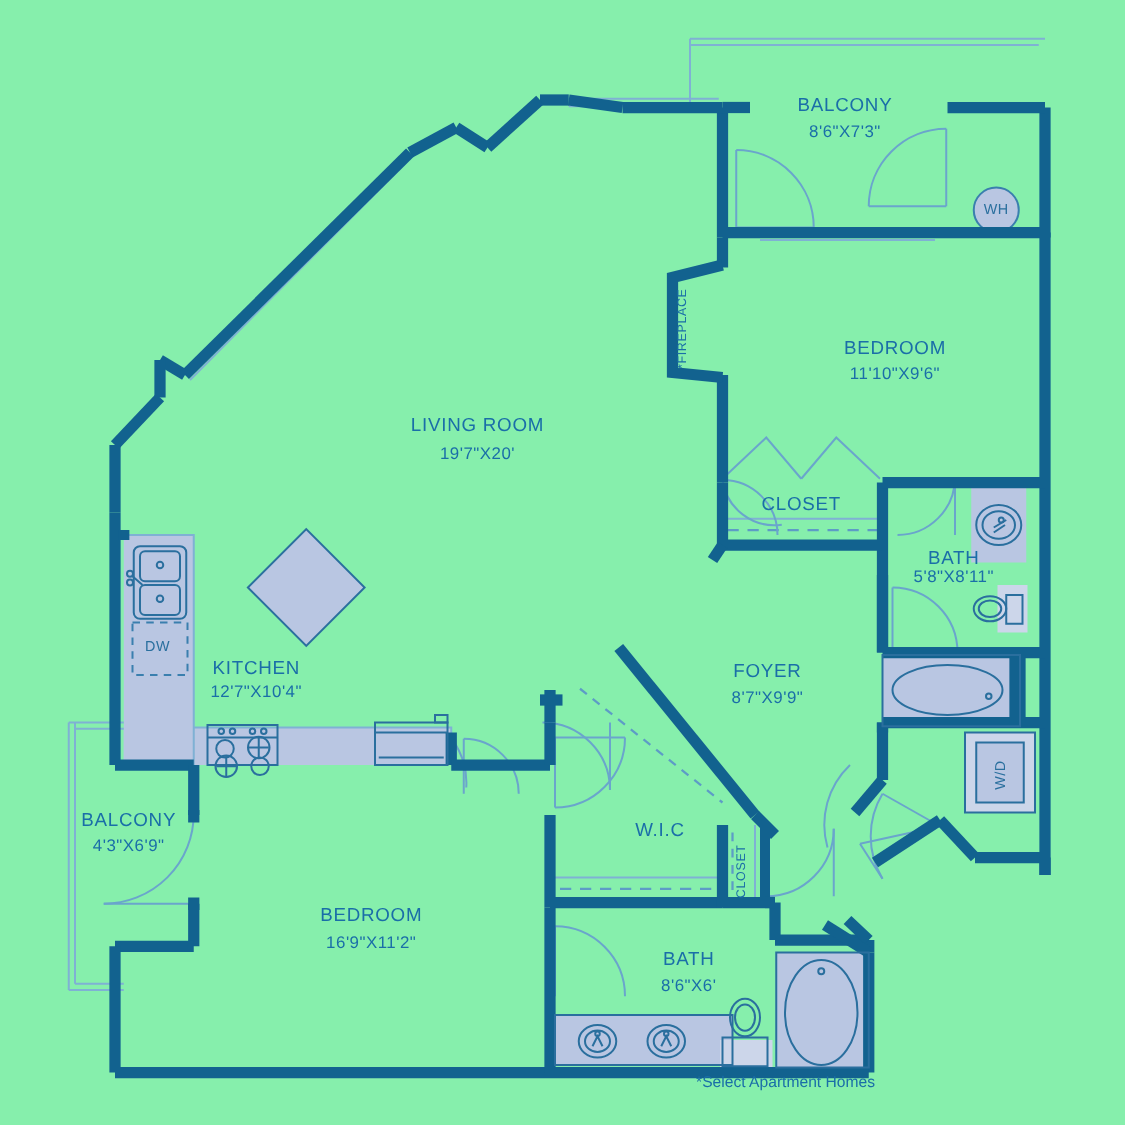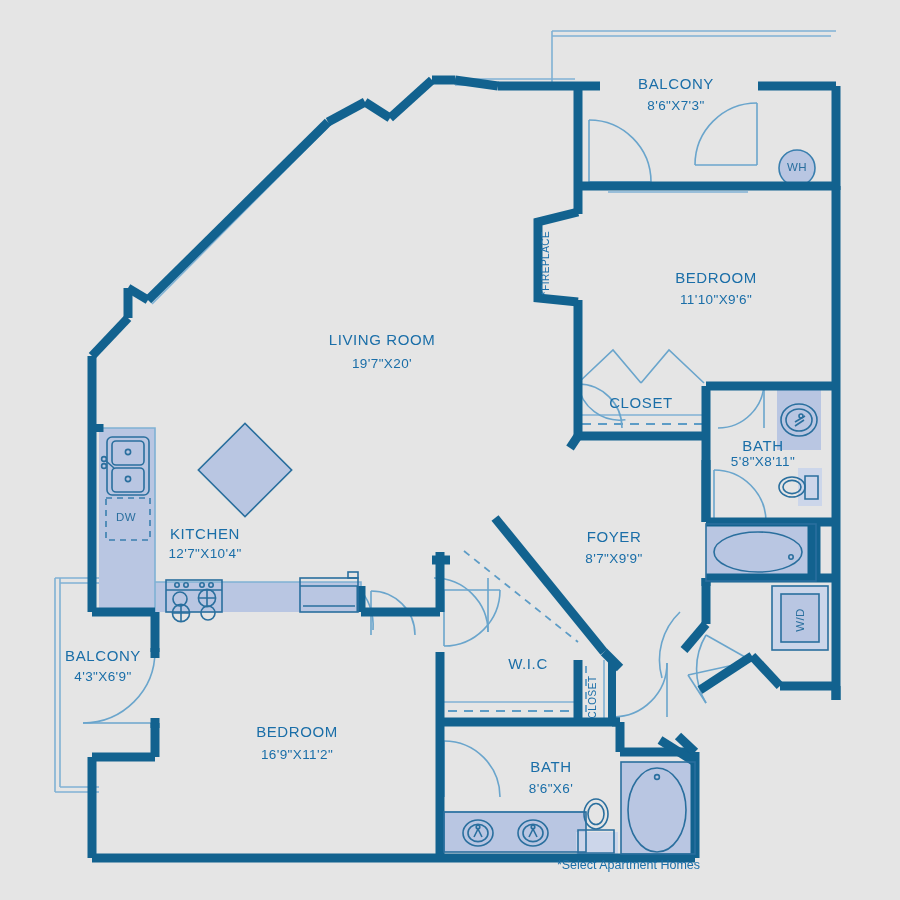--- a/index.html
+++ b/index.html
@@ -1,21 +1,21 @@
 <!DOCTYPE html>
 <html><head>
 <meta charset="utf-8">
 <title>Floor Plan</title>
 <style>
   html,body{margin:0;padding:0;background:#ffffff;}
   body{
     width:900px;height:900px;overflow:hidden;
     font-family:"Liberation Sans","DejaVu Sans",sans-serif;
   }
-  #plan-root{position:relative;width:900px;height:900px;background:#e5e5e5;}
+  #plan-root{position:relative;width:900px;height:900px;background:#86efac;}
   svg#floorplan{position:absolute;inset:0;width:900px;height:900px;display:block;}
 
   .rm-label{
     font-family:"Liberation Sans","DejaVu Sans",sans-serif;
     fill:#1a6ea8;
     font-size:15px;
     letter-spacing:0.6px;
     text-anchor:middle;
     dominant-baseline:middle;
   }

